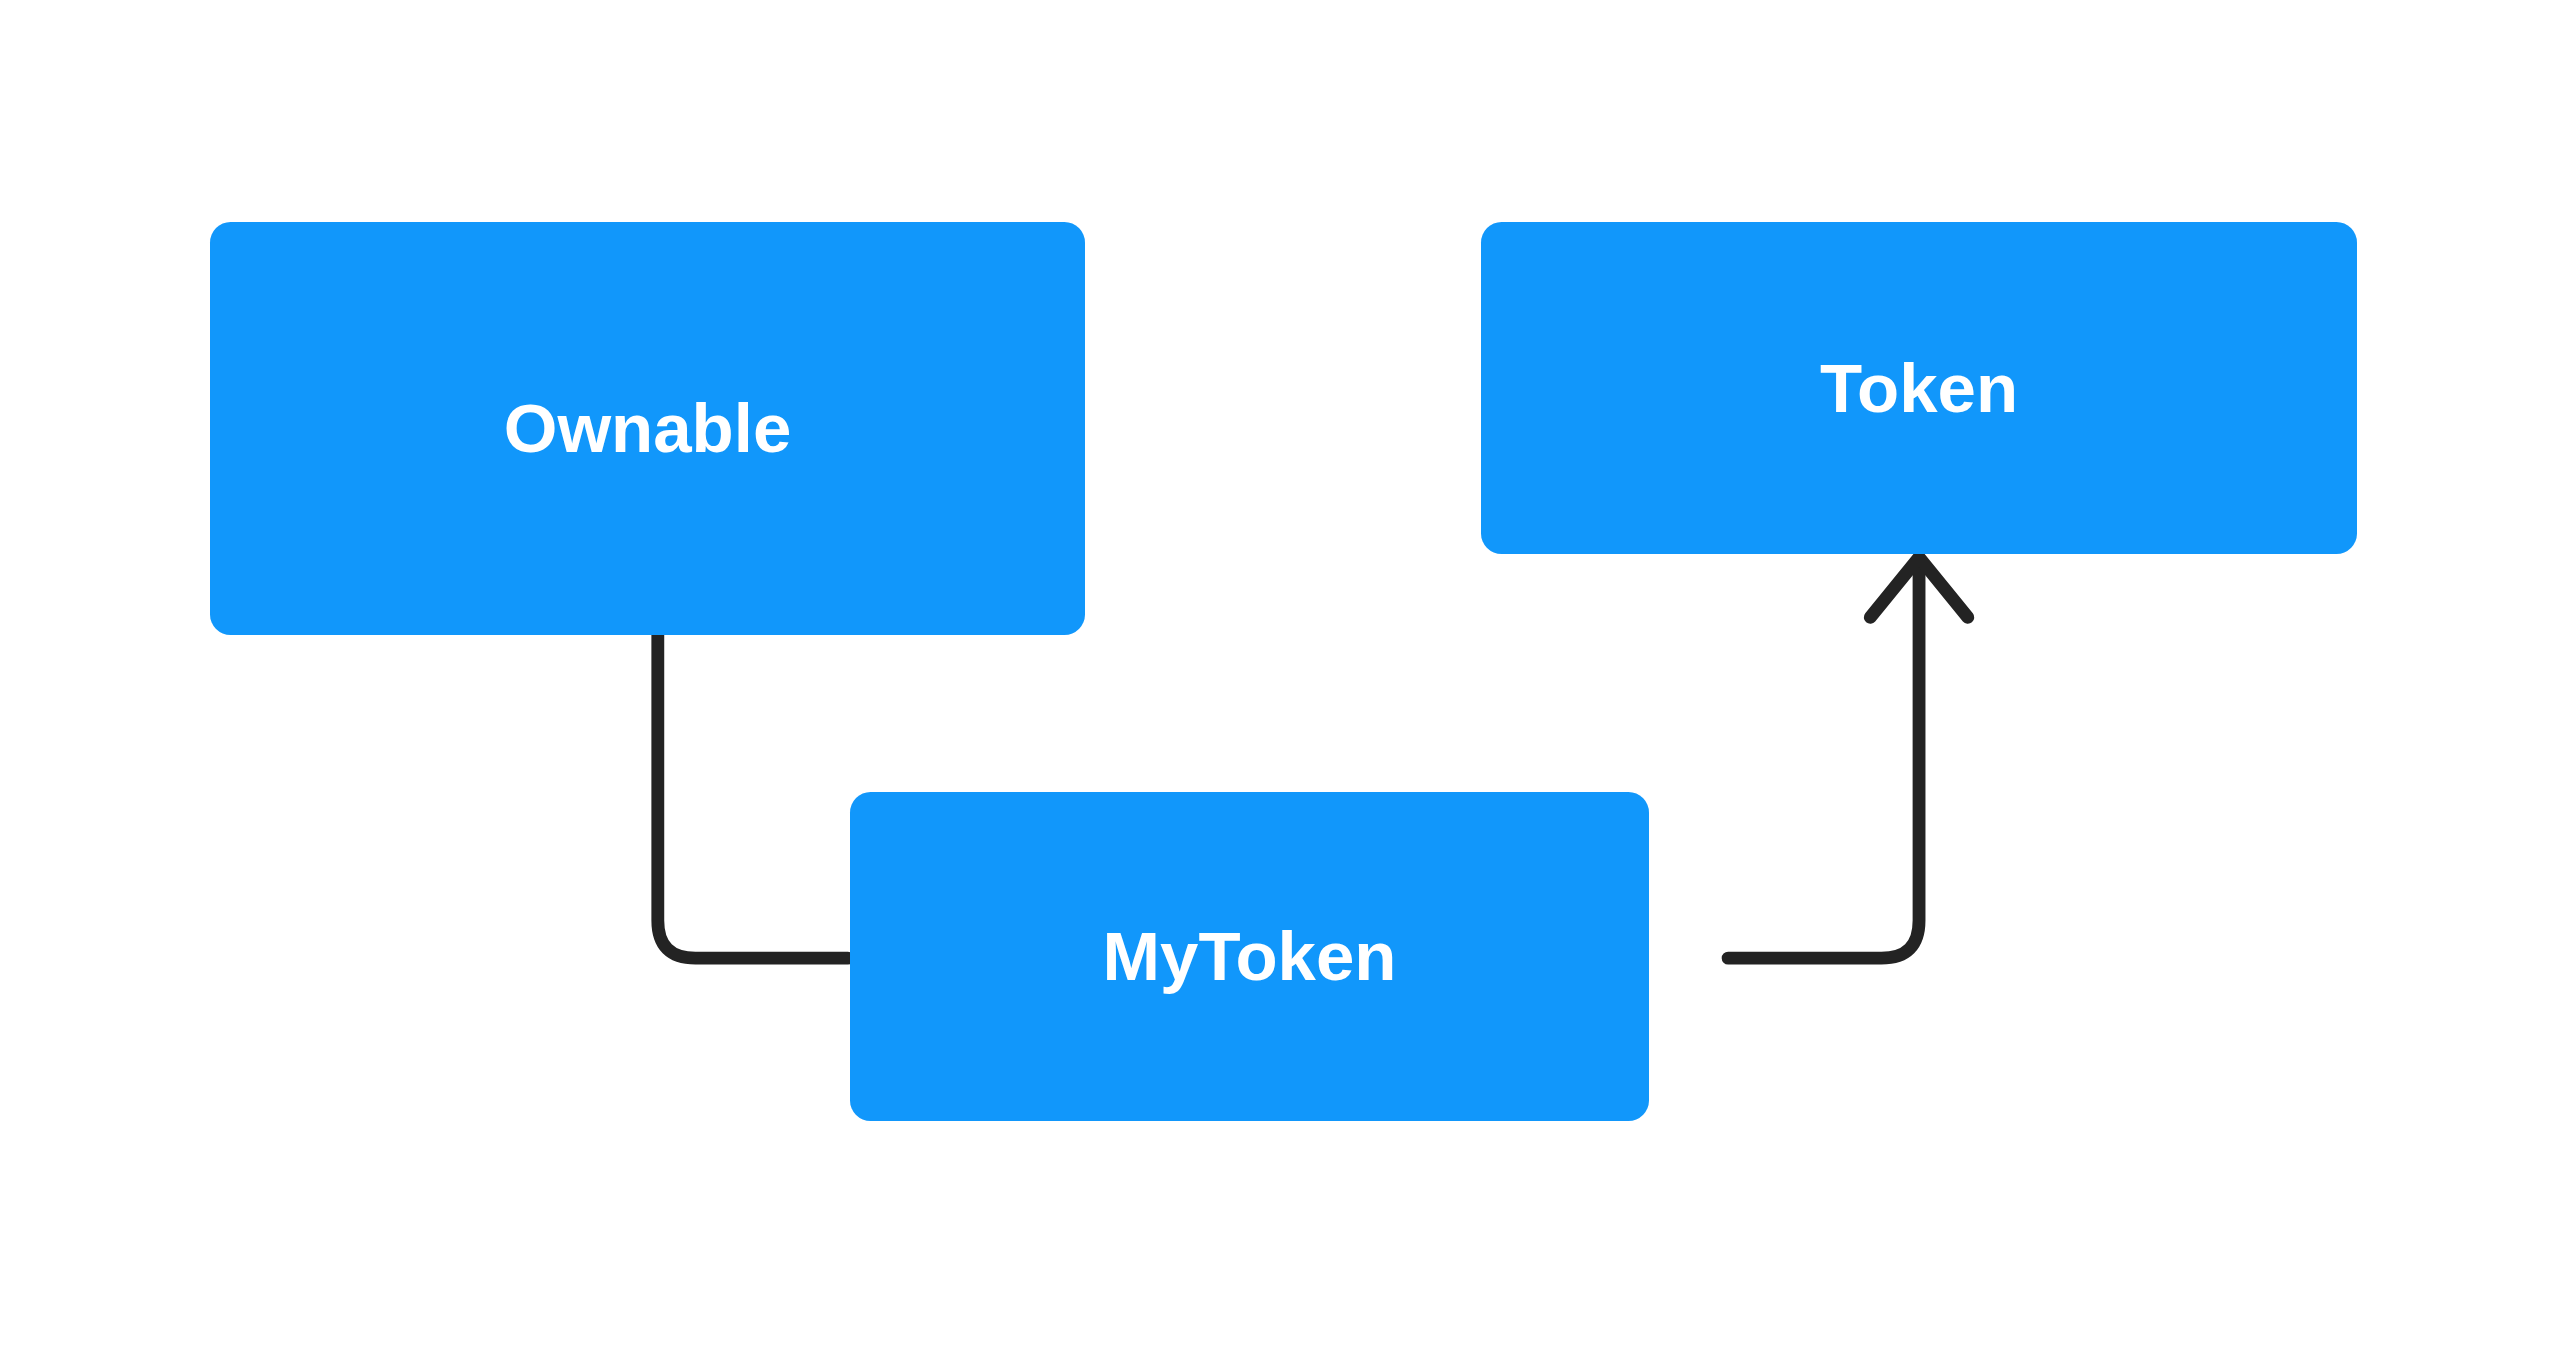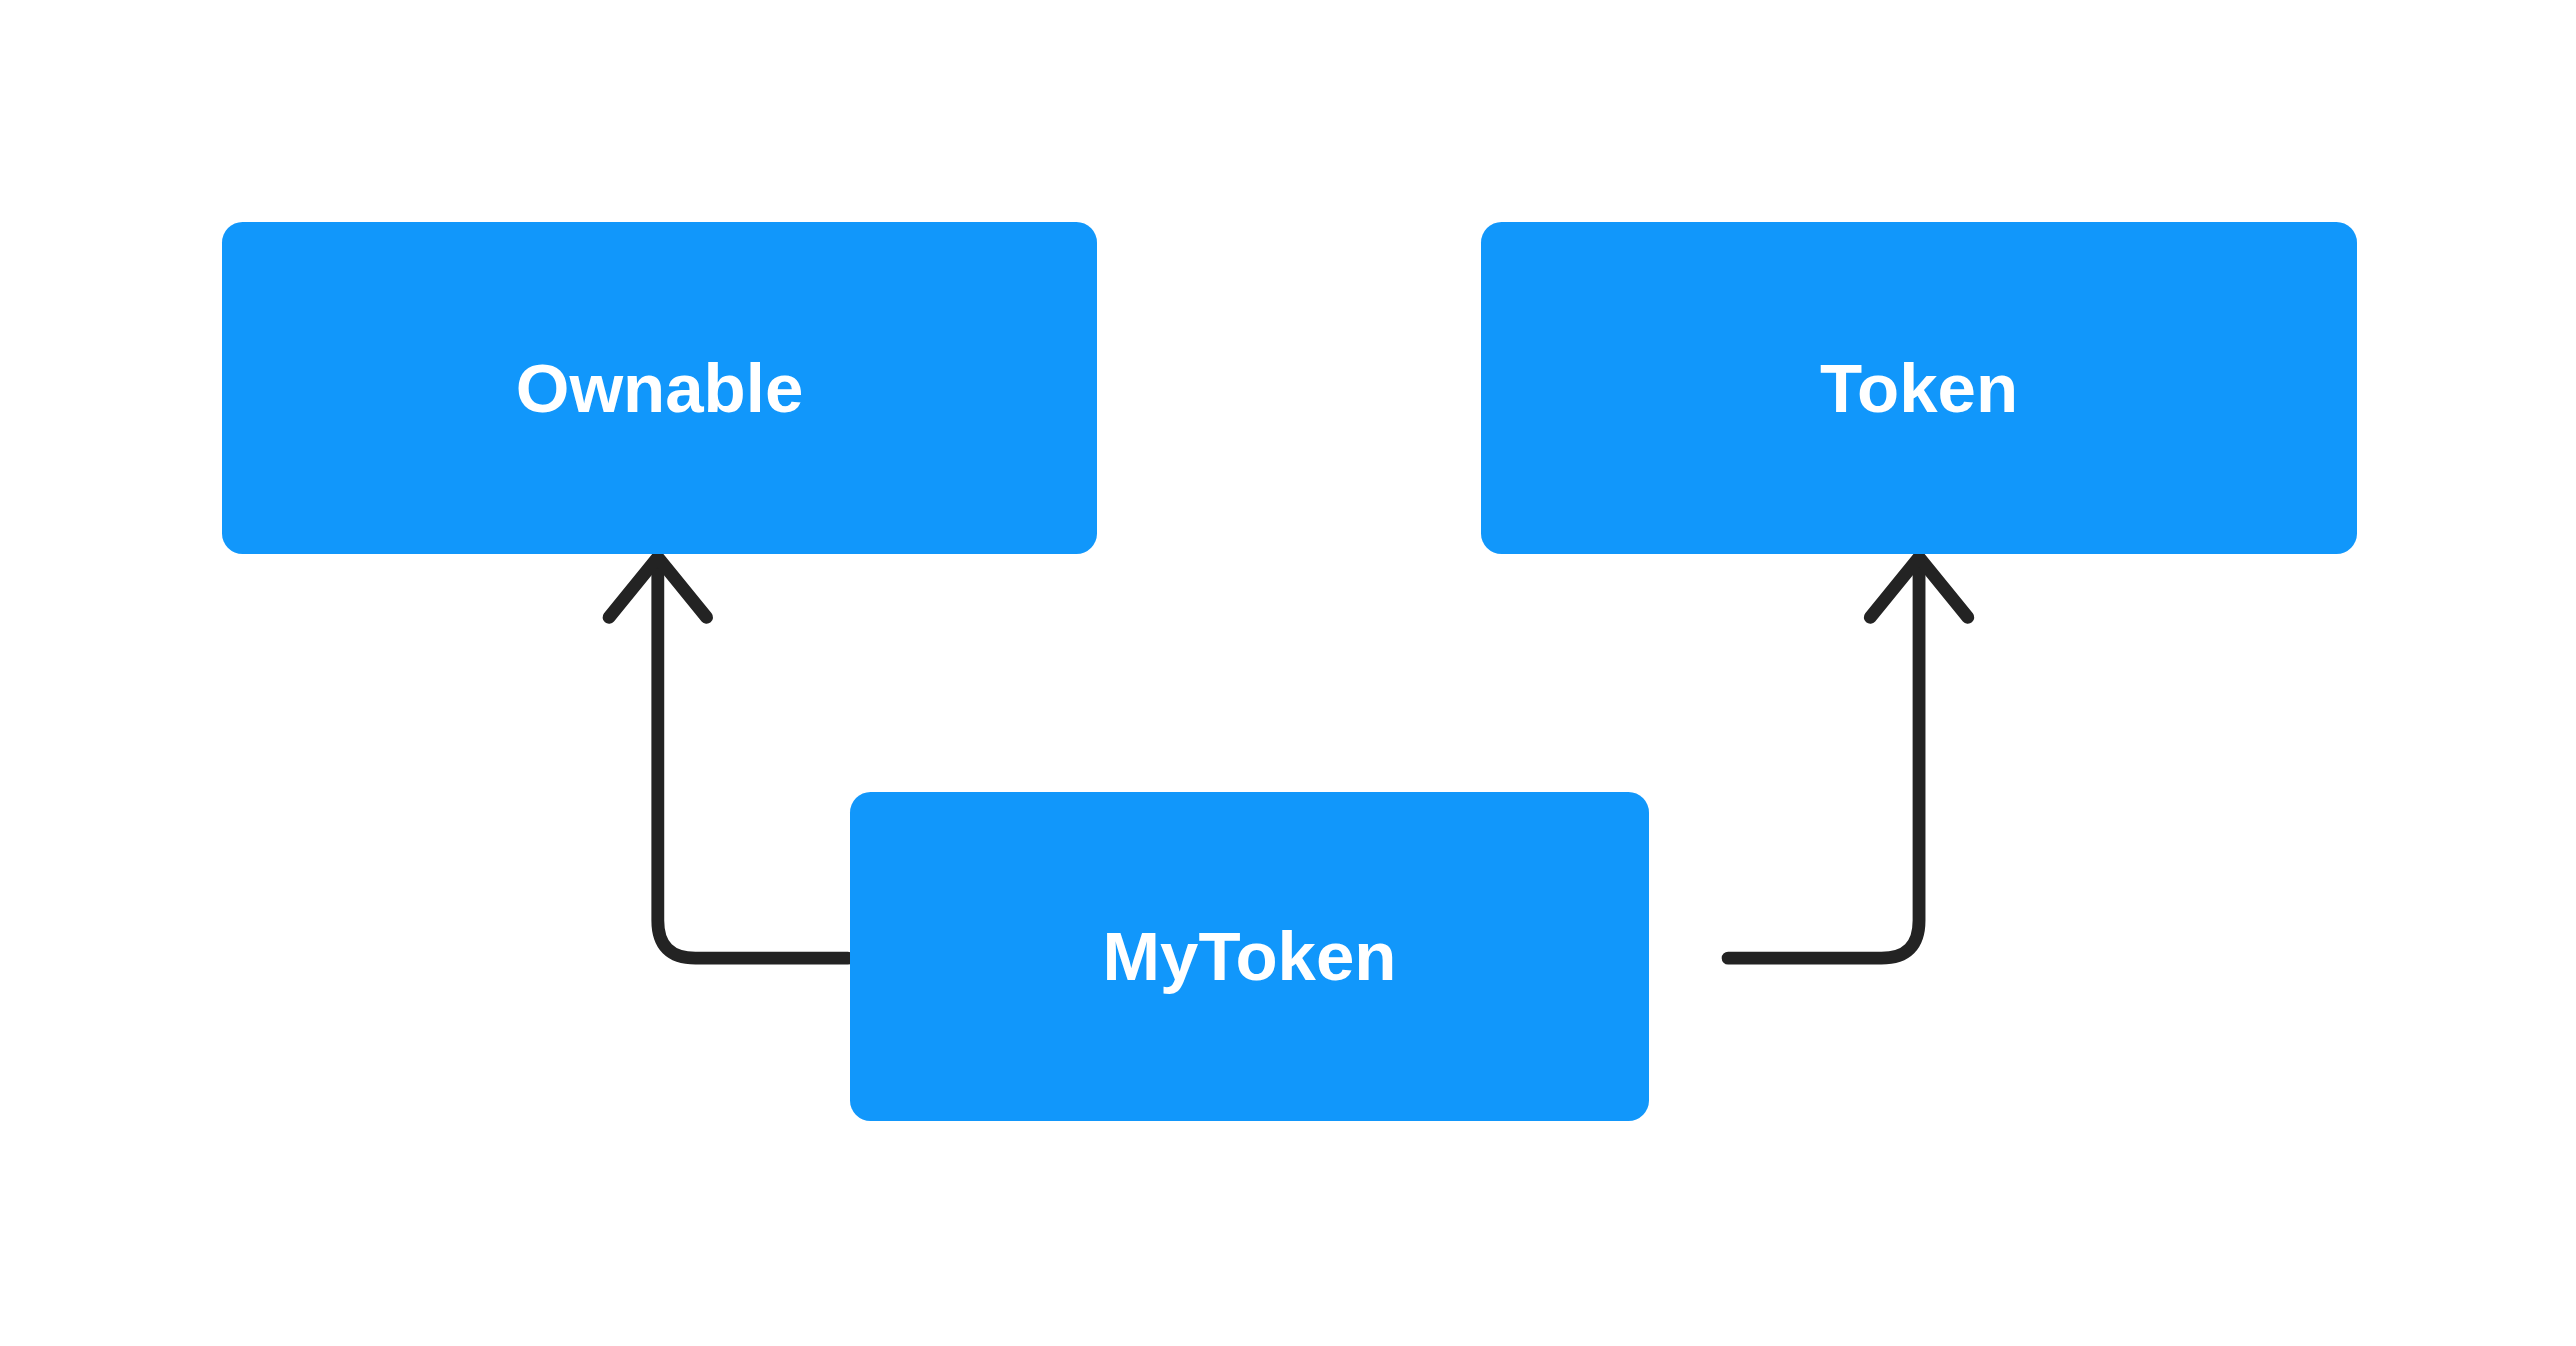--- a/index.html
+++ b/index.html
@@ -36,21 +36,21 @@
     align-items: center;
     justify-content: center;
     background: var(--node-fill, #1197fb);
     color: var(--node-text, #ffffff);
     border-radius: 20.6px;
     font-size: 69px;
     font-weight: bold;
     letter-spacing: 0px;
     user-select: none;
   }
-  .node-ownable { left: 222px;  top: 222px; width: 875px; height: 332px; align-items: center; }
+  .node-ownable { left: 210px;  top: 222px; width: 875px; height: 413px; align-items: center; }
   .node-token   { left: 1481px; top: 222px; width: 876px; height: 332px; }
   .node-mytoken { left: 850px;  top: 792px; width: 799px; height: 329px; }
 </style>
 </head>
 <body>
 
 <div class="canvas">
 
   <svg class="edges-layer" viewBox="0 0 3008 1572" xmlns="http://www.w3.org/2000/svg">
 

